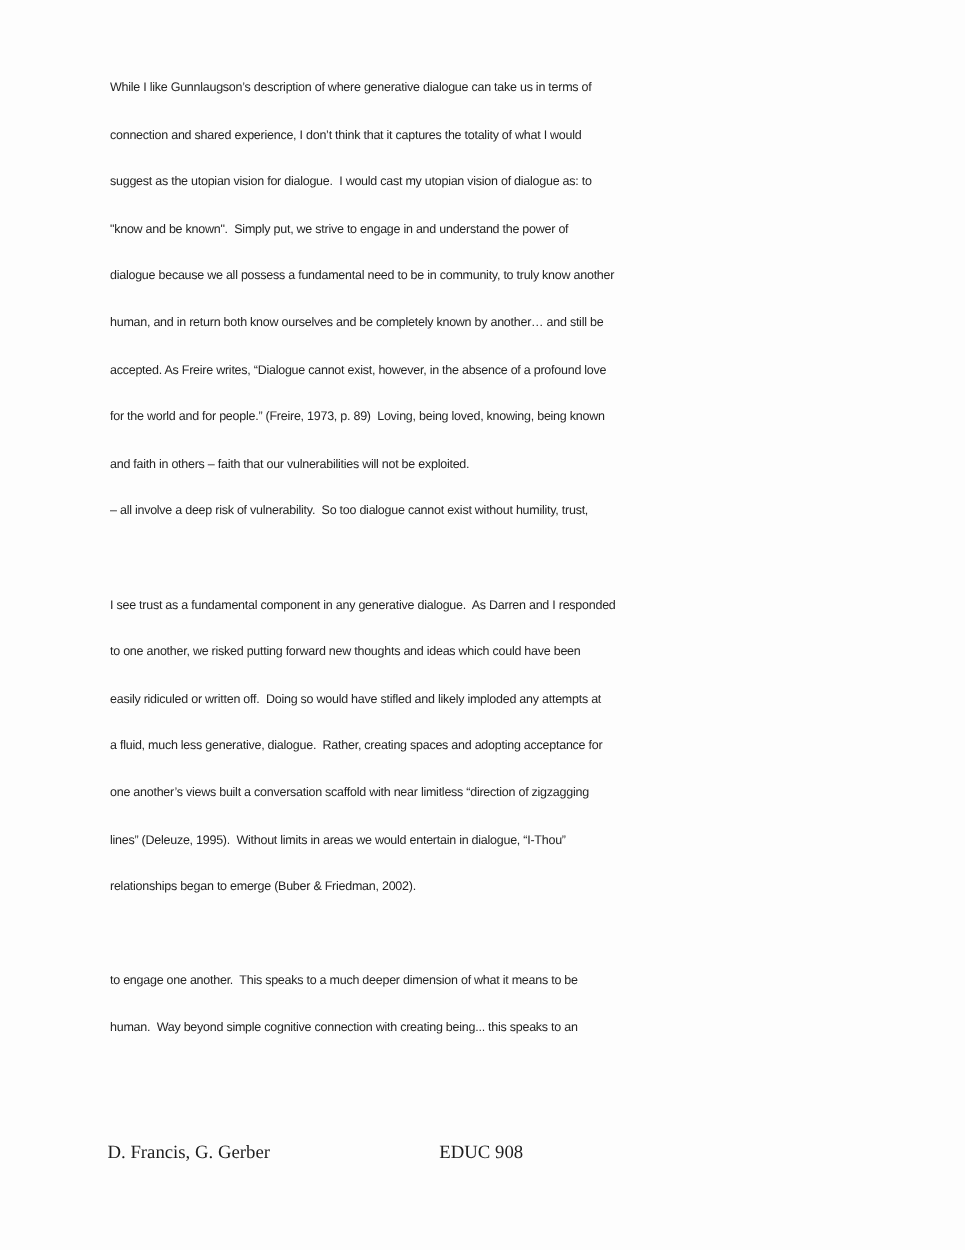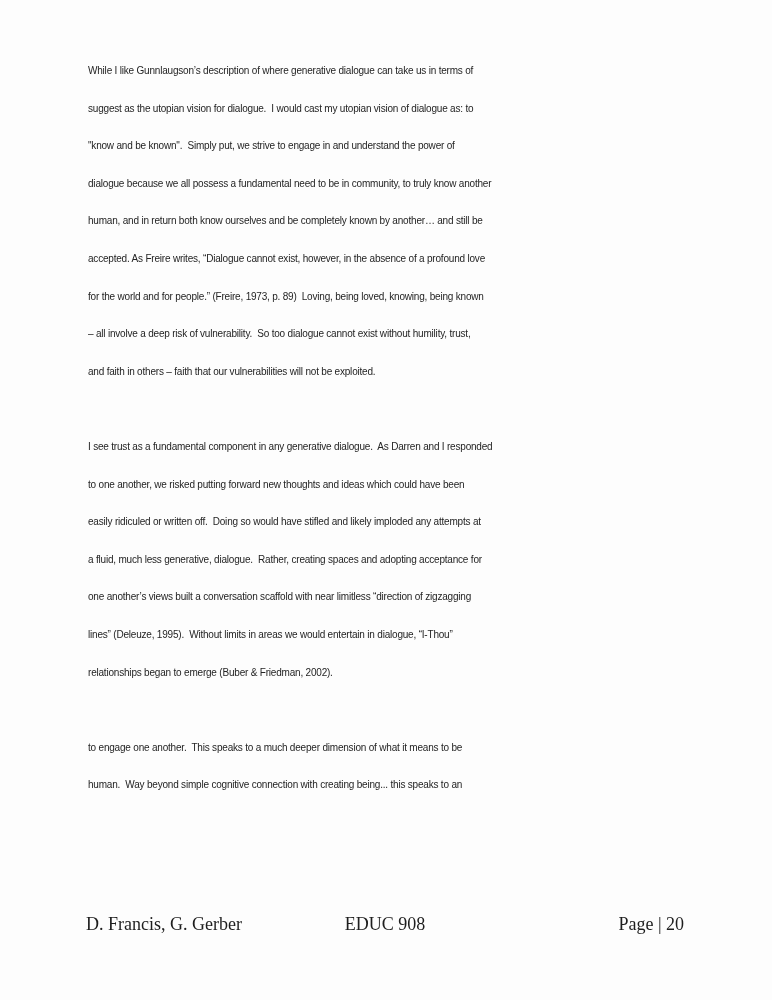--- a/index.html
+++ b/index.html
@@ -24,54 +24,54 @@
   .line { white-space: pre; }
   .footer {
     position: absolute;
     left: 86px;
     top: 914px;
     width: 598px;
     display: grid;
     grid-template-columns: 1fr auto 1fr;
     align-items: baseline;
     font-family: "Liberation Serif", serif;
-    font-size: 18px;
+    font-size: 15px;
     color: #1e1e1e;
   }
   .footer .center { text-align: center; }
   .footer .right { text-align: right; }
 </style>
 </head>
 <body>
 
 <div class="page">
   <div class="body-text">
       <div class="paragraph">
         <div class="line">While I like Gunnlaugson’s description of where generative dialogue can take us in terms of</div>
+        <div class="line">connection and shared experience, I don’t think that it captures the totality of what I would</div>
         <div class="line">suggest as the utopian vision for dialogue.  I would cast my utopian vision of dialogue as: to</div>
         <div class="line">"know and be known".  Simply put, we strive to engage in and understand the power of</div>
         <div class="line">dialogue because we all possess a fundamental need to be in community, to truly know another</div>
         <div class="line">human, and in return both know ourselves and be completely known by another… and still be</div>
         <div class="line">accepted. As Freire writes, “Dialogue cannot exist, however, in the absence of a profound love</div>
         <div class="line">for the world and for people.” (Freire, 1973, p. 89)  Loving, being loved, knowing, being known</div>
+        <div class="line">and faith in others – faith that our vulnerabilities will not be exploited.</div>
         <div class="line">– all involve a deep risk of vulnerability.  So too dialogue cannot exist without humility, trust,</div>
-        <div class="line">and faith in others – faith that our vulnerabilities will not be exploited.</div>
       </div>
       <div class="paragraph">
         <div class="line">I see trust as a fundamental component in any generative dialogue.  As Darren and I responded</div>
         <div class="line">to one another, we risked putting forward new thoughts and ideas which could have been</div>
         <div class="line">easily ridiculed or written off.  Doing so would have stifled and likely imploded any attempts at</div>
         <div class="line">a fluid, much less generative, dialogue.  Rather, creating spaces and adopting acceptance for</div>
         <div class="line">one another’s views built a conversation scaffold with near limitless “direction of zigzagging</div>
         <div class="line">lines” (Deleuze, 1995).  Without limits in areas we would entertain in dialogue, “I-Thou”</div>
         <div class="line">relationships began to emerge (Buber &amp; Friedman, 2002).</div>
       </div>
       <div class="paragraph">
         <div class="line">to engage one another.  This speaks to a much deeper dimension of what it means to be</div>
         <div class="line">human.  Way beyond simple cognitive connection with creating being... this speaks to an</div>
       </div>
     </div>
   <div class="footer">
     <span class="left">D. Francis, G. Gerber</span>
     <span class="center">EDUC 908</span>
-    <span class="right">Page | 20</span>
   </div>
 </div>
 
 </body></html>

